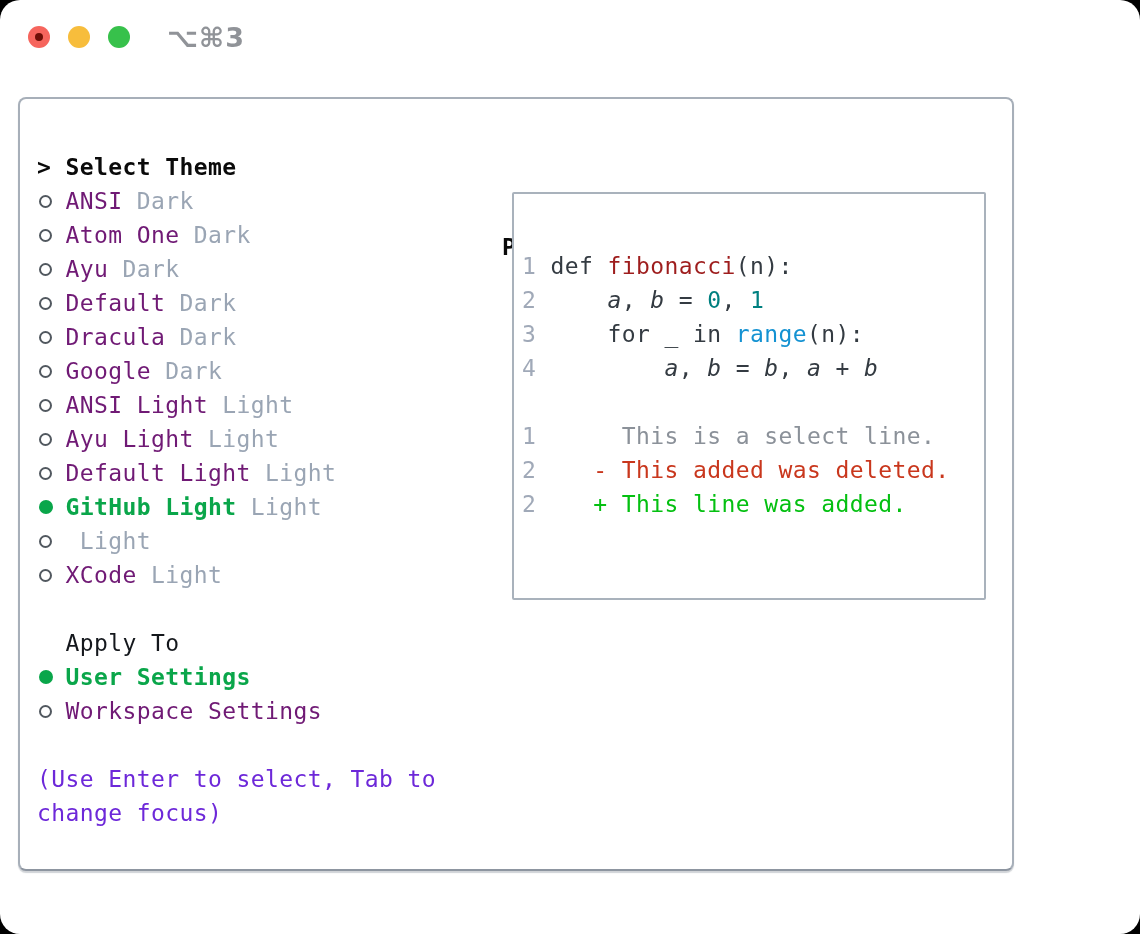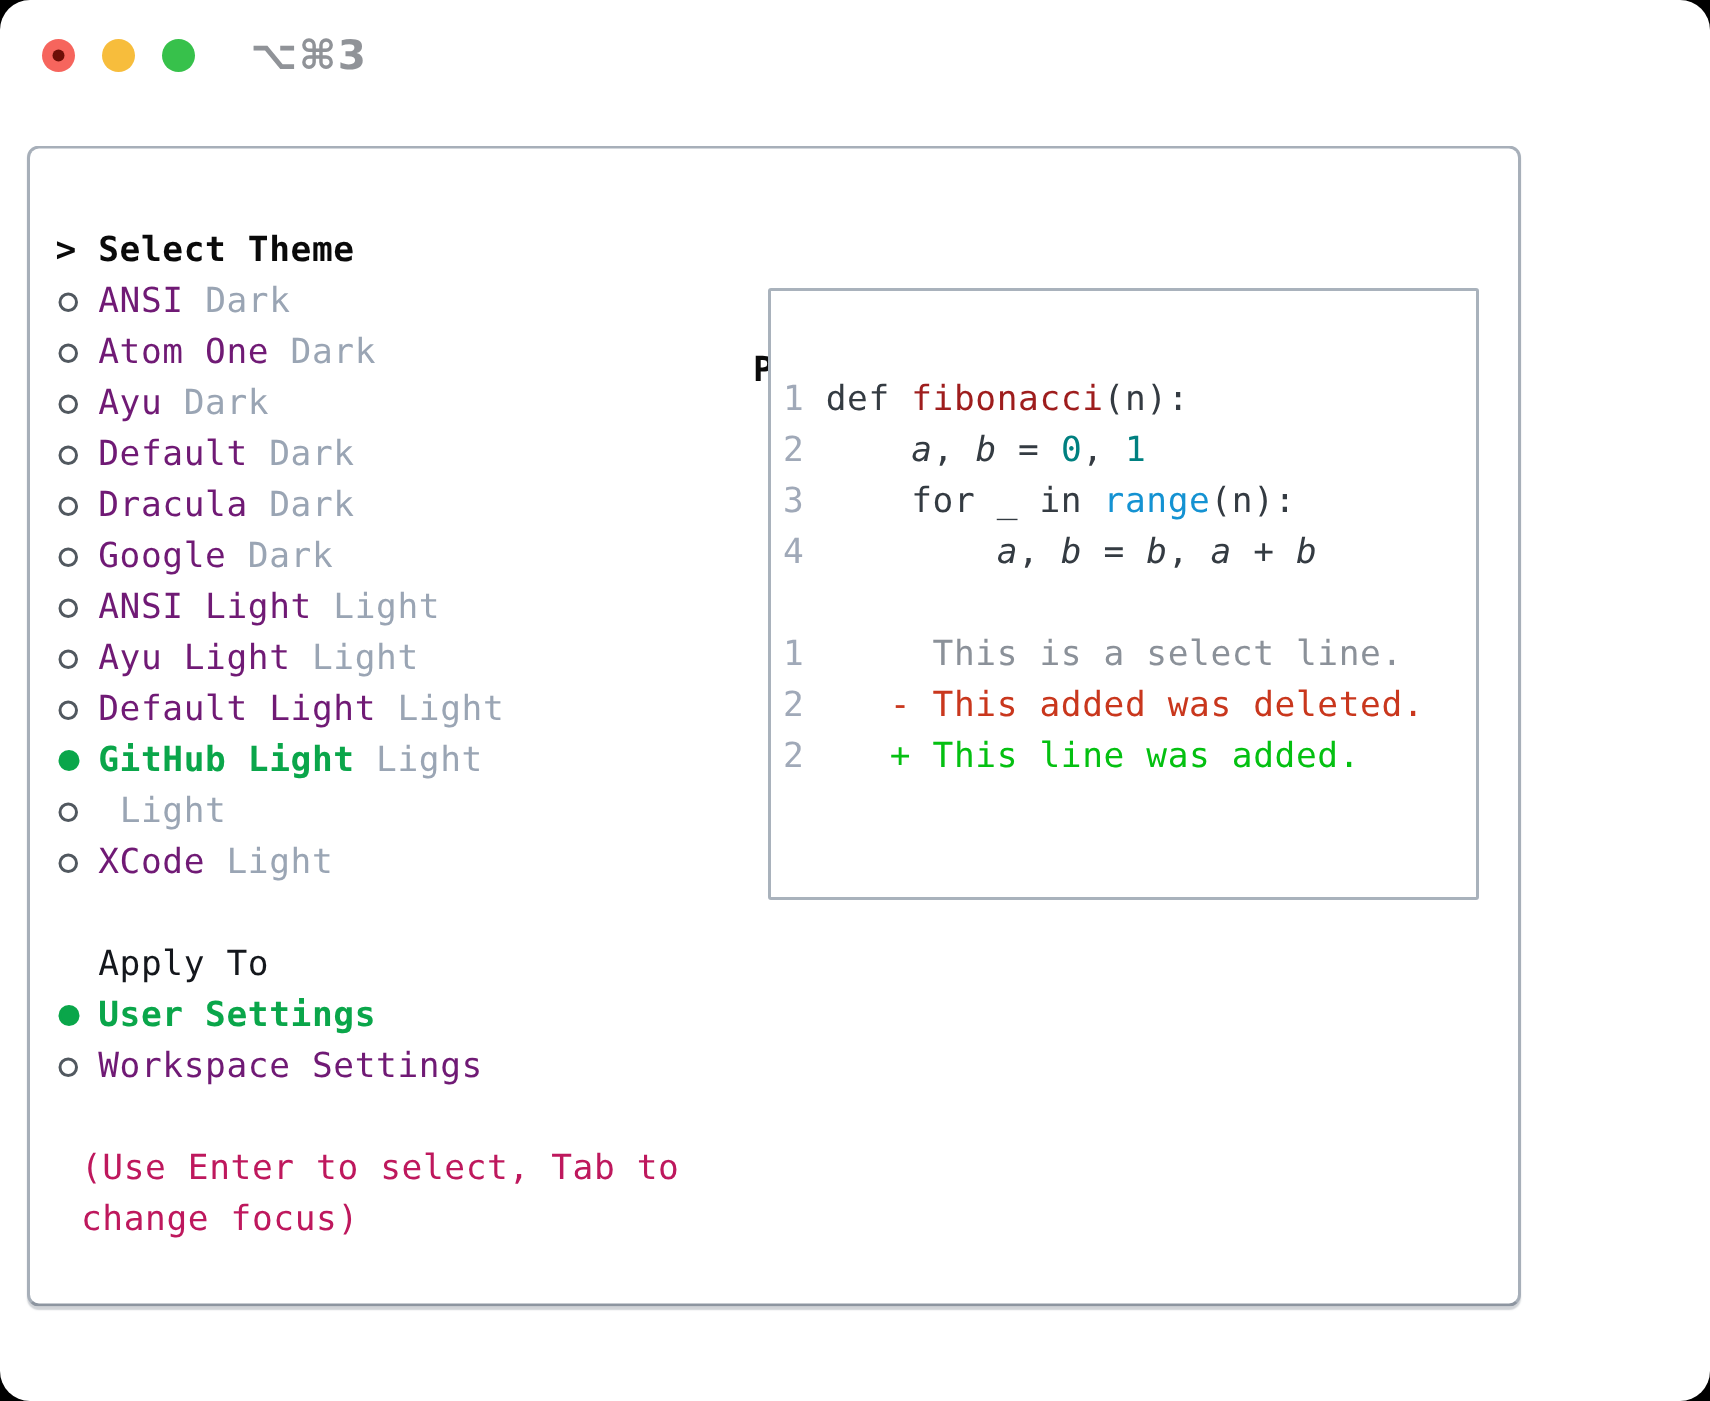--- a/index.html
+++ b/index.html
@@ -61,21 +61,21 @@
     border:2px solid #51585f; border-radius:50%;
     box-sizing:border-box; background:transparent;
   }
   .selected .radio { background:#0aa64a; border-color:#0aa64a; width:14px; height:14px; }
   .prompt { color:#0a0a0a; font-weight:bold; }
   .hdr { color:#0a0a0a; font-weight:bold; }
   .subhdr { color:#14171c; }
   .tname { color:#701a75; }
   .selected .tname { color:#0aa64a;font-weight:bold; }
   .variant { color:#9aa5b4; margin-left:14.25px; }
-  .hint { color:#be185d;margin-left:17px; }
+  .hint { color:#6d28d9; }
 
   
   .preview-title {
     position:absolute; left:482px; top:131px;
     height:34px; line-height:34px;
     font-weight:bold; color:#0a0a0a;
   }
   .pbox {
     position:absolute; left:492px; top:93px;
     width:474px; height:408px; box-sizing:border-box;

